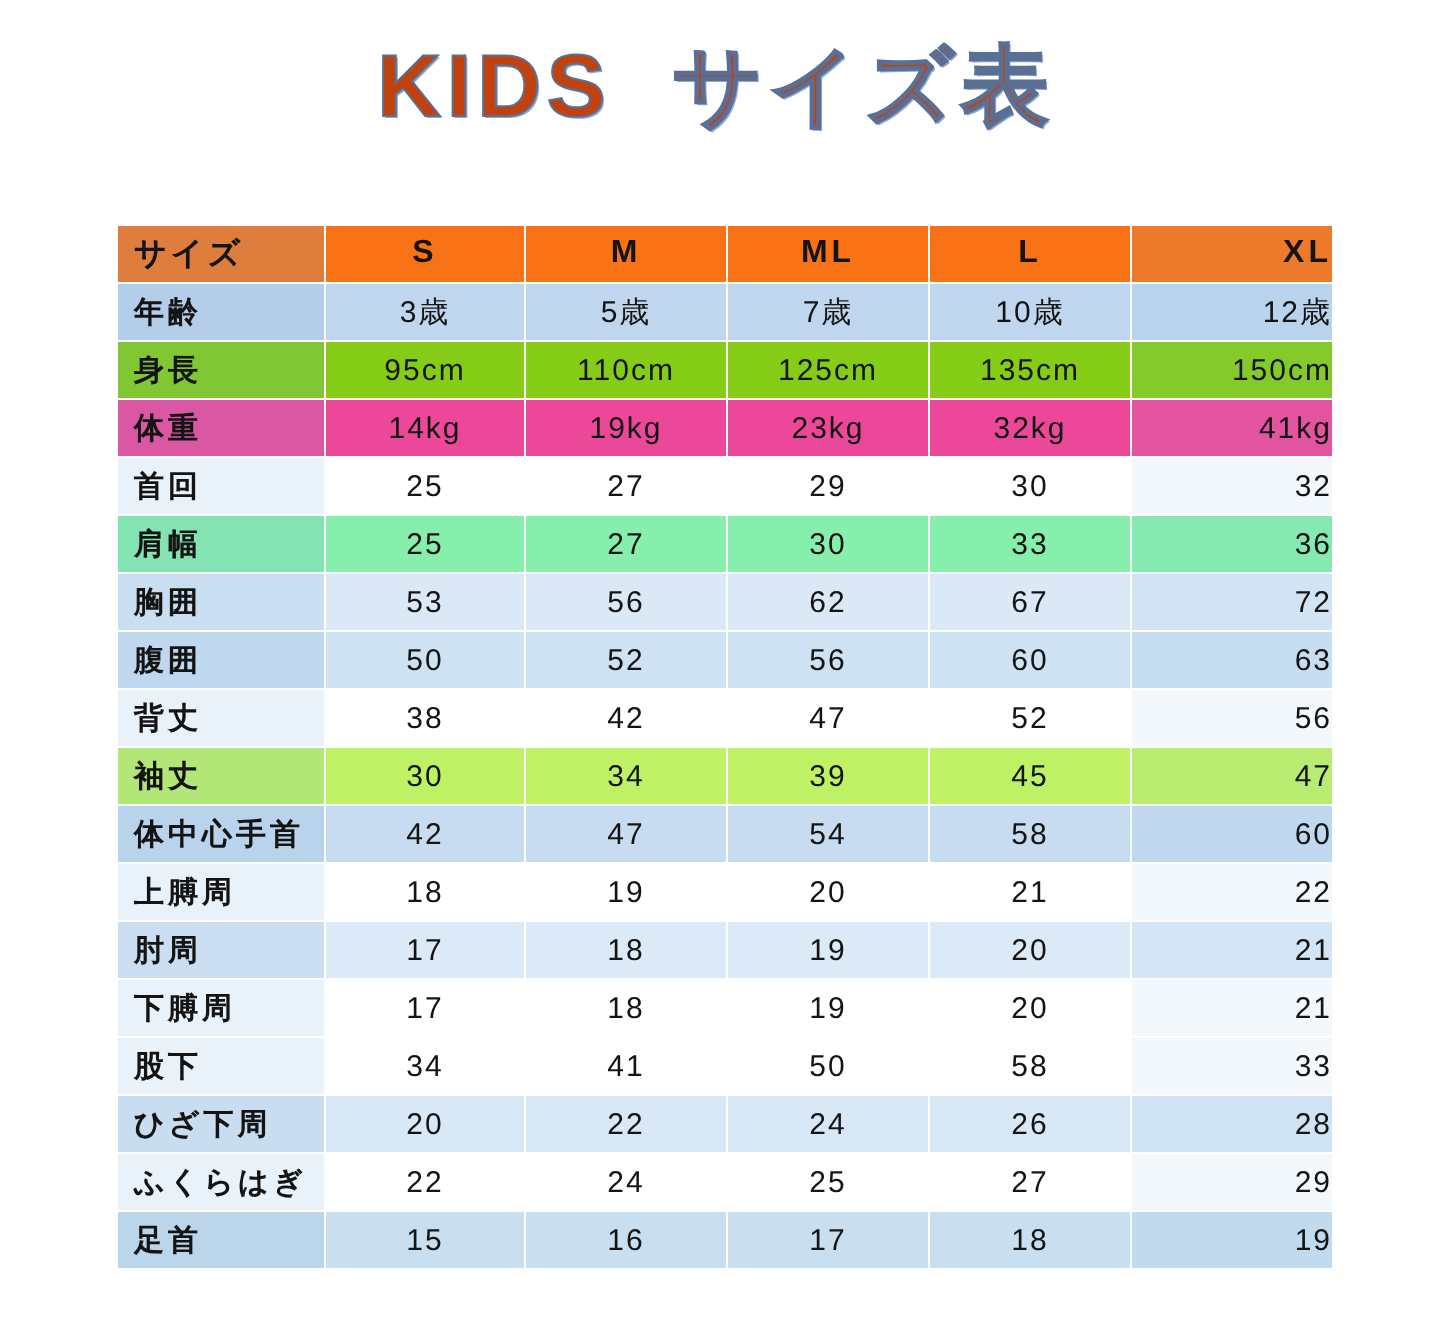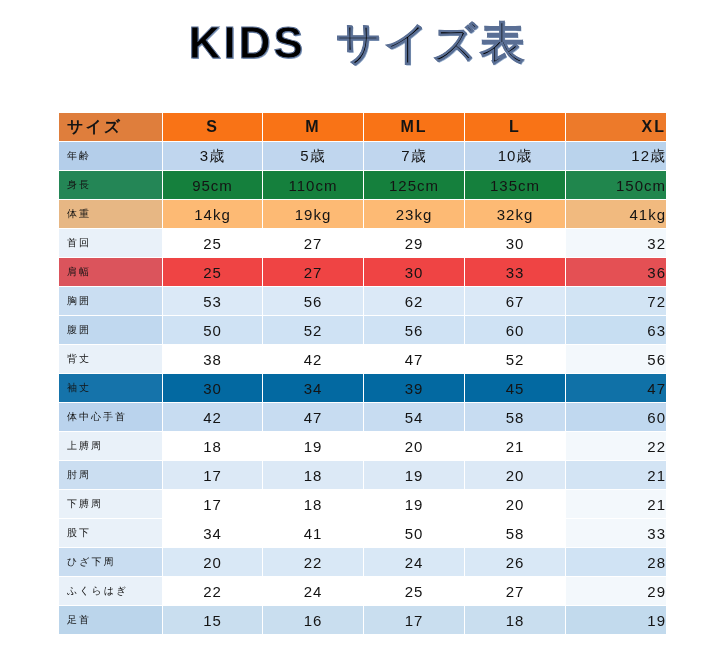--- a/index.html
+++ b/index.html
@@ -20,21 +20,21 @@
   }
   .title {
     position: absolute;
     top: 14px;
     left: 0;
     width: 716px;
     text-align: center;
     font-size: 44px;
     font-weight: bold;
     letter-spacing: 3px;
-    color: #000000;
+    color: #c2410c;
     -webkit-text-stroke: 1px #5a6f95;
     text-shadow: 1px 1px 0 #8fa8c8;
     font-family: "Liberation Sans", sans-serif;
     white-space: pre;
   }
   .table-wrap {
     position: absolute;
     top: 112px;
     left: 58px;
     width: 608px;
@@ -50,47 +50,47 @@
     font-size: 15px;
     color: #141414;
     text-align: center;
     letter-spacing: 1px;
     padding: 0;
     font-family: "Liberation Sans", sans-serif;
   }
   table.size-table td.rowhead {
     text-align: left;
     padding-left: 8px;
-    font-weight: normal;
+    font-weight: bold;
     letter-spacing: 2px;
-    font-size: 10px;
+    font-size: 15px;
   }
   table.size-table tr.header td {
     font-weight: bold;
     font-size: 16px;
     letter-spacing: 2px;
   }
   
   col.c0 { width: 104px; }
   col.c1 { width: 100px; }
   col.c2 { width: 101px; }
   col.c3 { width: 101px; }
   col.c4 { width: 101px; }
   col.c5 { width: 101px; }
 
   
   .band-0 td { background: #f97316; }
   .band-1 td { background: #c0d6ee; }
-  .band-2 td { background: #15803d; }
+  .band-2 td { background: #84cc16; }
   .band-3 td { background: #ffffff; }
-  .band-4 td { background: #ef4444; }
+  .band-4 td { background: #86efac; }
   .band-6 td { background: #dbe9f7; }
   .band-7 td { background: #cfe2f4; }
-  .band-8 td { background: #fdba74; }
-  .band-10 td { background: #0369a1; }
+  .band-8 td { background: #ec4899; }
+  .band-10 td { background: #bef264; }
   .band-11 td { background: #c7dcf1; }
   .band-12 td { background: #ffffff; }
   .band-13 td { background: #dce9f6; }
   .band-14 td { background: #ffffff; }
   .band-15 td { background: #cfe2f3; }
   .band-16 td { background: #ffffff; }
   .band-17 td { background: #d9e8f6; }
   .band-18 td { background: #ffffff; }
   .band-19 td { background: #c9deef; }
 

